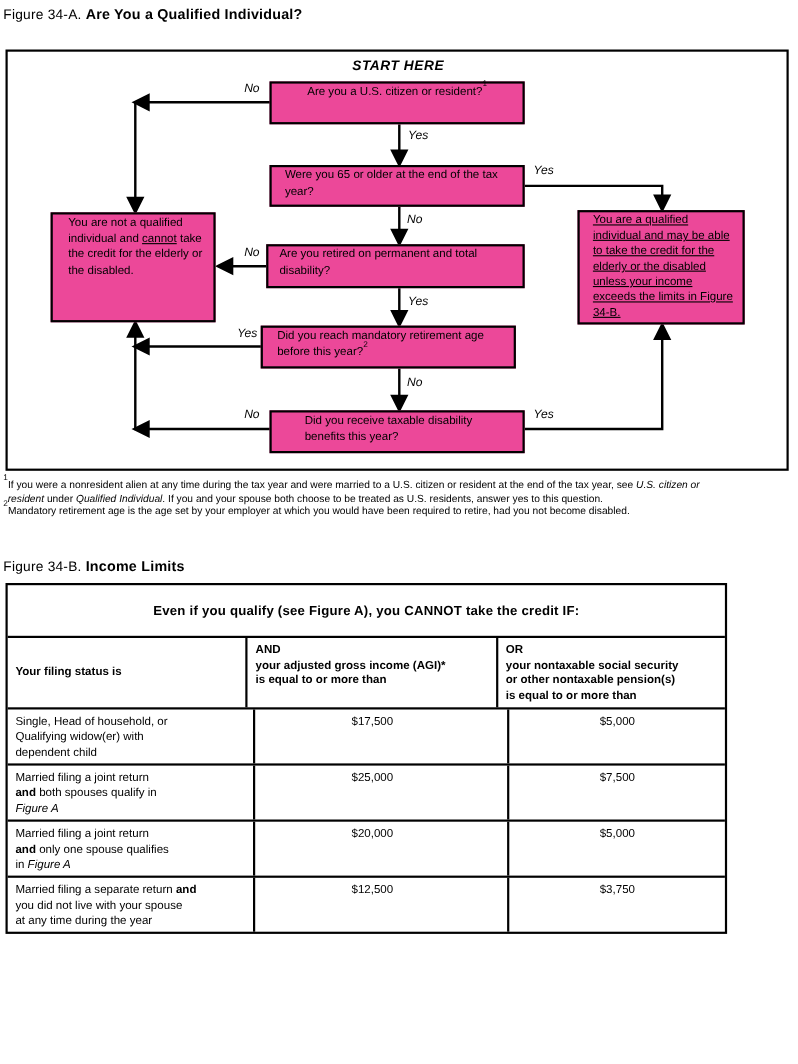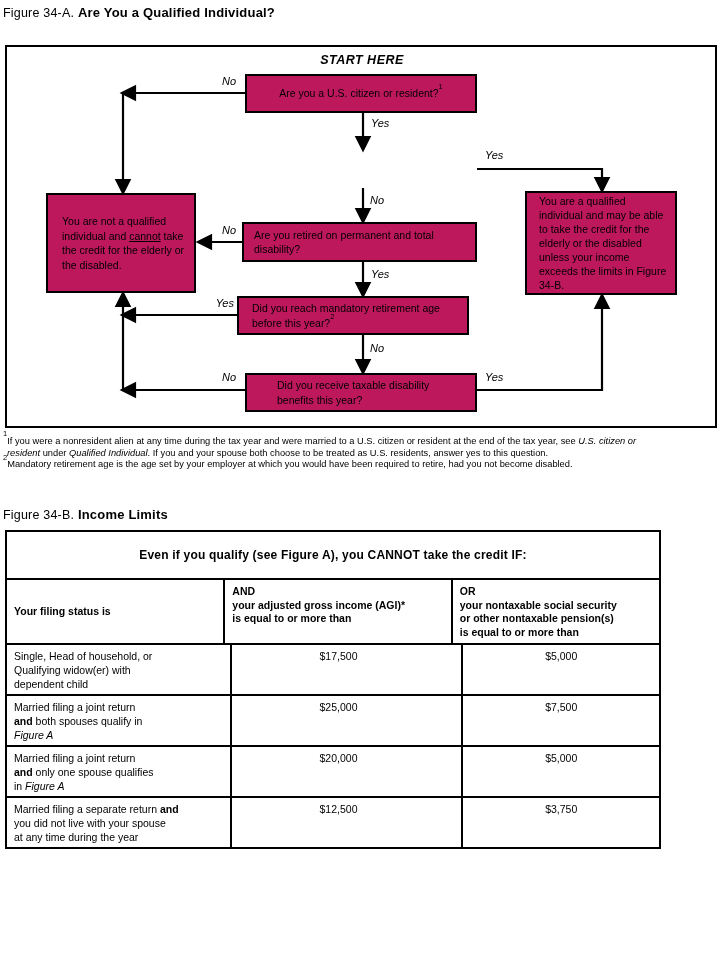--- a/index.html
+++ b/index.html
@@ -7,32 +7,32 @@
   #page {
     position:relative; width:725px; height:967px; background:#ffffff;
     font-family:"Liberation Sans", sans-serif; color:#000;
   }
   .abs { position:absolute; }
   .fig-title { font-size:12.5px; letter-spacing:0.2px; }
   .fig-title b { font-size:13px; }
   
   .frame { left:5px; top:45px; width:712px; height:383px; border:2px solid #000; }
   .node {
-    border:2px solid #000; background:#be185d; font-size:10.5px; line-height:14.5px;
-    display:flex; flex-direction:column; justify-content:center;
+    border:2px solid #000; background:#ec4899; font-size:10.5px; line-height:14.5px;
+    display:flex; flex-direction:column; justify-content:flex-start;
   }
   .startHere { left:297px; top:53px; width:130px; text-align:center;
     font-weight:bold; font-style:italic; font-size:12.5px; letter-spacing:0.5px; }
   .q1 { left:245px; top:74px;  width:232px; height:39px; text-align:center; padding:0 4px; }
   .q2 { left:245px; top:150px; width:232px; height:38px; padding-left:12px; padding-right:8px; }
   .q3 { left:242px; top:222px; width:235px; height:40px; padding-left:10px; padding-right:8px; }
   .q4 { left:237px; top:296px; width:232px; height:39px; padding-left:13px; padding-right:8px; }
   .q5 { left:245px; top:373px; width:232px; height:39px; padding-left:30px; padding-right:6px; }
   .notbox { left:46px;  top:193px; width:150px; height:100px; padding-left:14px; padding-right:5px; }
-  .qualbox { left:525px; top:191px; width:152px; height:104px; padding-left:12px; padding-right:4px; line-height:14px; }
+  .qualbox { left:525px; top:191px; width:152px; height:104px; padding-left:12px; padding-right:4px; line-height:14px;text-decoration:underline; }
   .lbl { font-style:italic; font-size:11px; }
   .lbl-r { width:38px; text-align:right; }
   .u { text-decoration:underline; }
   sup { font-size:7.5px; position:relative; top:-3.5px; line-height:0; }
   svg.overlay { position:absolute; left:0; top:0; pointer-events:none; }
   
   .fnotes { left:3px; top:436px; width:720px; font-size:9.3px; line-height:11.6px; }
   .fnotes div { white-space:nowrap; }
   .fn-ind { padding-left:4px; }
   
@@ -125,20 +125,23 @@
   </svg>
 
   <div class="abs startHere">START HERE</div>
 
   <div class="abs node q1">
     <div>
       <span>Are you a U.S. citizen or resident?</span><sup>1</sup>
     </div>
   </div>
 
+  <div class="abs node q2">
+    <div>Were you 65 or older at the end of the tax year?</div>
+  </div>
 
   <div class="abs node q3">
     <div>Are you retired on permanent and total disability?</div>
   </div>
 
   <div class="abs node q4">
     <div>
       <span>Did you reach mandatory retirement age before this year?</span><sup>2</sup>
     </div>
   </div>

